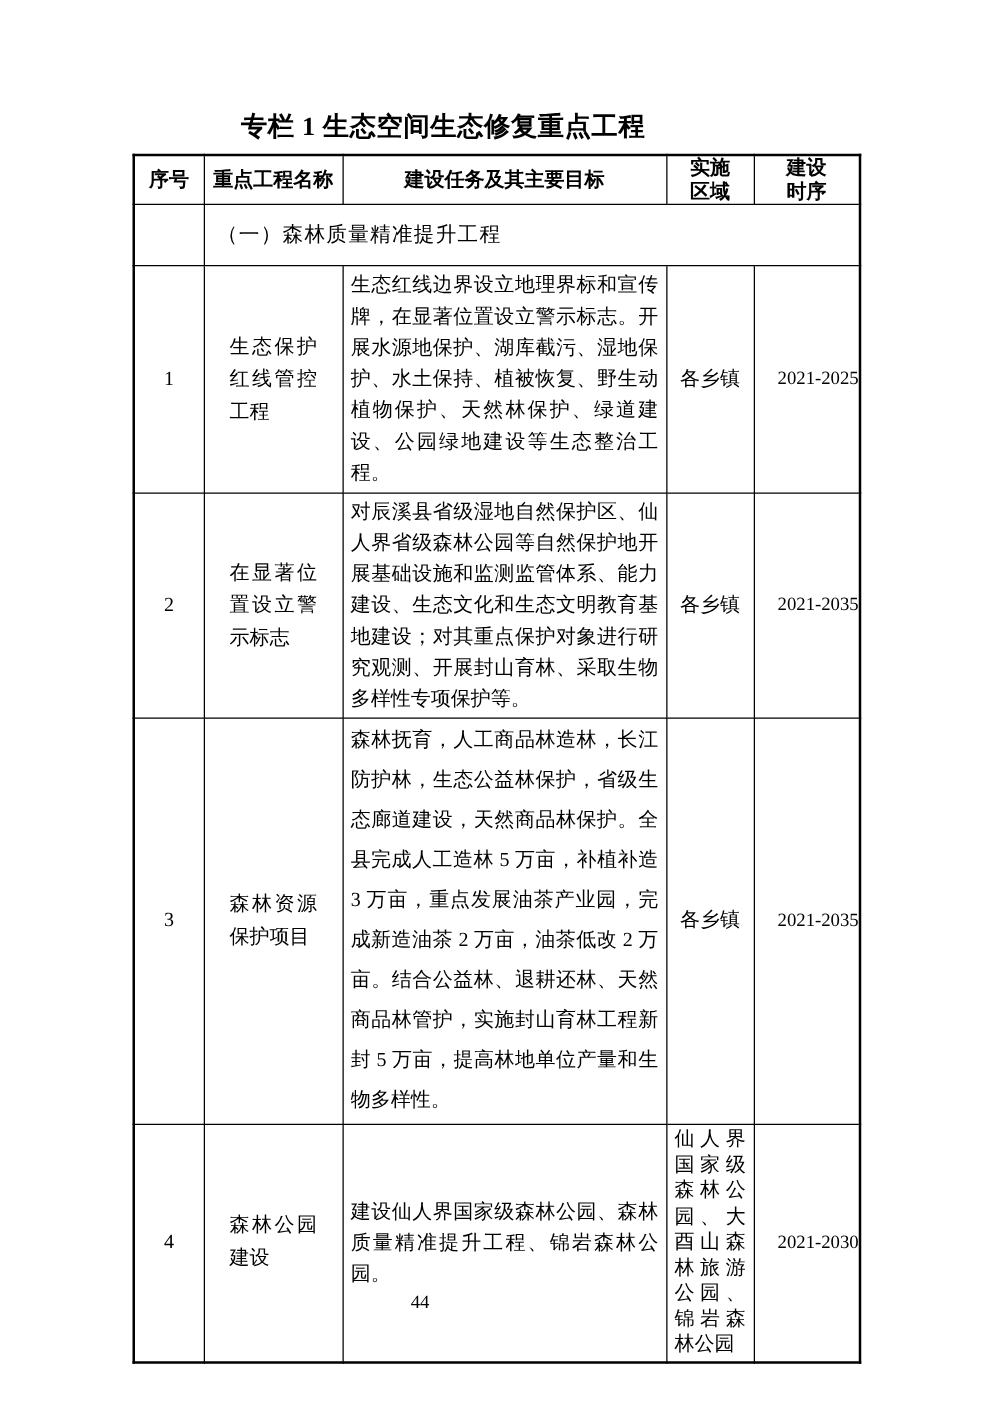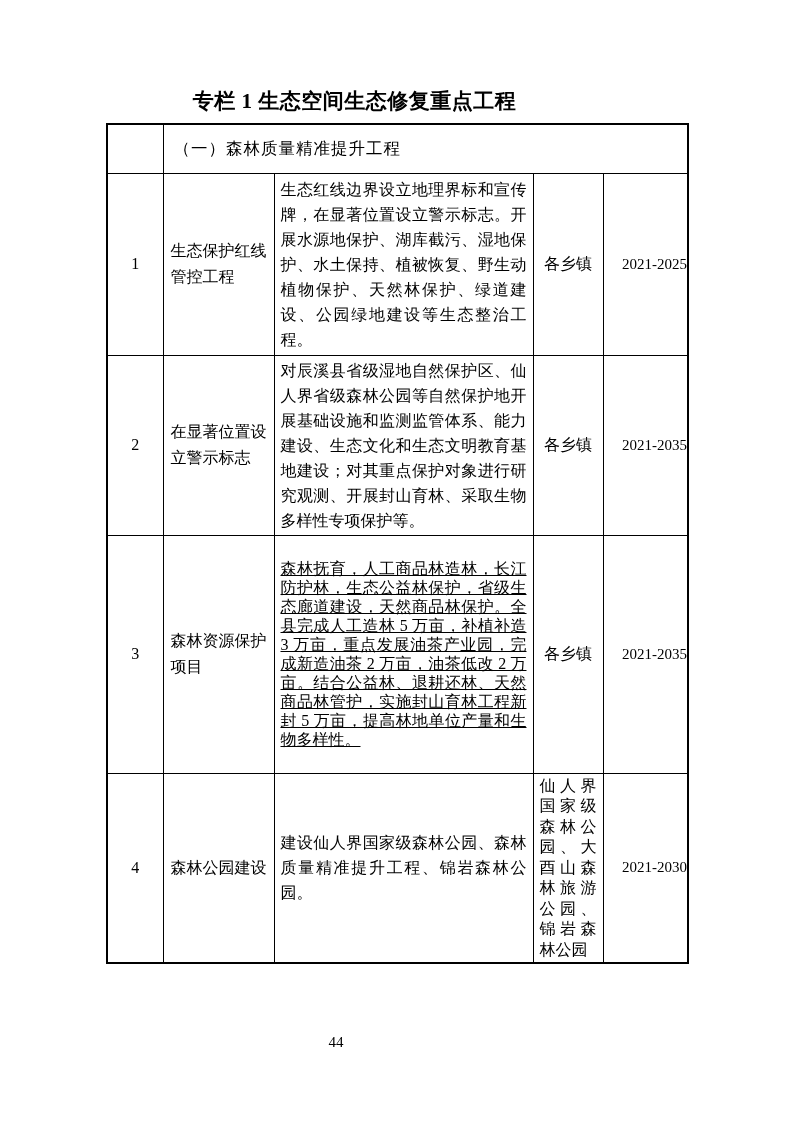--- a/index.html
+++ b/index.html
@@ -53,31 +53,30 @@
   }
   td {
     font-size: 16px;
   }
   td.cell-no {
     text-align: center;
     font-family: "Liberation Serif", serif;
   }
   td.cell-name {
     text-align: justify;
-    padding: 2px 7px;
+    padding: 2px 20px;
     line-height: 26px;
   }
   td.cell-tasks {
     text-align: justify;
     padding: 2px 6px;
     line-height: 25px;
   }
   tr.r3 td.cell-tasks {
-    line-height: 19px;
-    text-decoration: underline;
+    line-height: 32px;
   }
   td.cell-region {
     text-align: center;
     padding: 2px 6px;
     line-height: 22px;
   }
   td.cell-region.wrap-long {
     text-align: justify;
     line-height: 20.5px;
   }
@@ -112,20 +111,29 @@
 <table class="projects">
   <colgroup>
     <col style="width:56px">
     <col style="width:111px">
     <col style="width:259px">
     <col style="width:70px">
     <col style="width:85px">
   </colgroup>
 
   <tbody>
+      <tr style="height:38px">
+    <th class="hdr">序号</th>
+    <th class="hdr">重点工程名称</th>
+    <th class="hdr">建设任务及其主要目标</th>
+    <th class="hdr">实施
+区域</th>
+    <th class="hdr">建设
+时序</th>
+  </tr>
 
   <tr style="height:49px">
     <td class="cell-no"></td>
     <td class="section-cell" colspan="4">（一）森林质量精准提升工程</td>
   </tr>
 
   <tr style="height:182px" class="r1">
     <td class="cell-no">1</td>
     <td class="cell-name">生态保护红线管控工程</td>
     <td class="cell-tasks">生态红线边界设立地理界标和宣传牌，在显著位置设立警示标志。开展水源地保护、湖库截污、湿地保护、水土保持、植被恢复、野生动植物保护、天然林保护、绿道建设、公园绿地建设等生态整治工程。</td>

